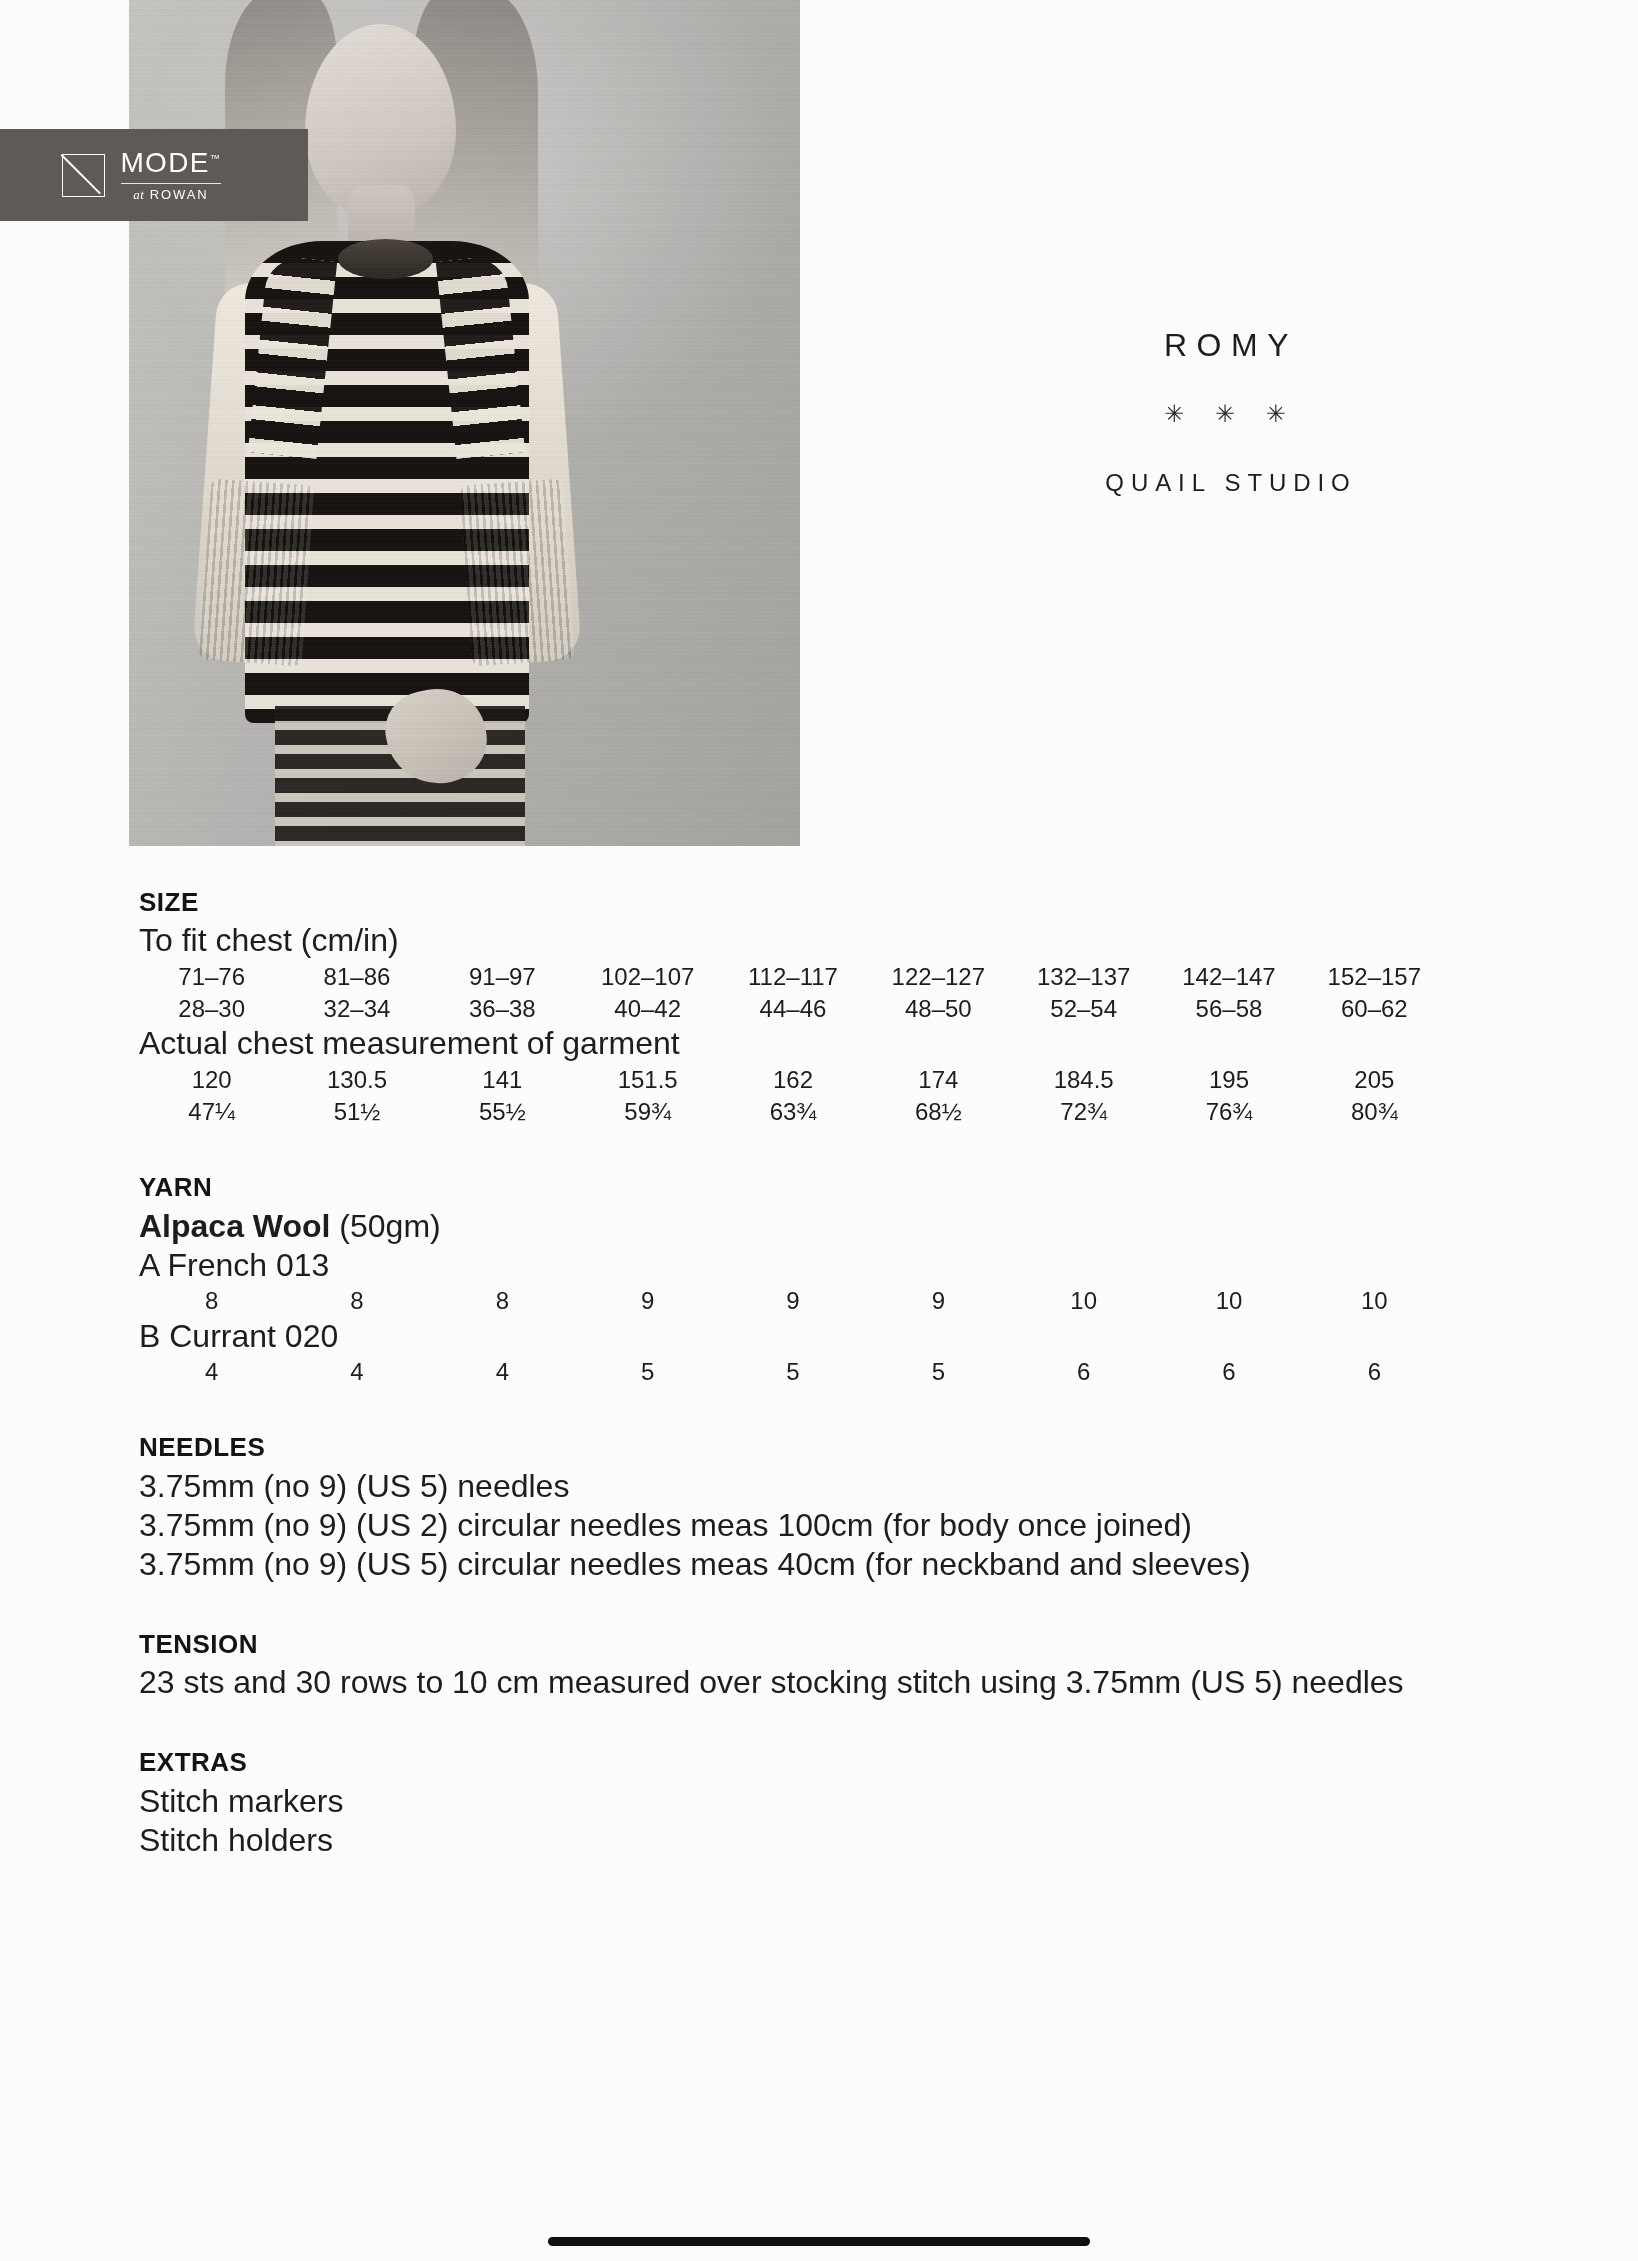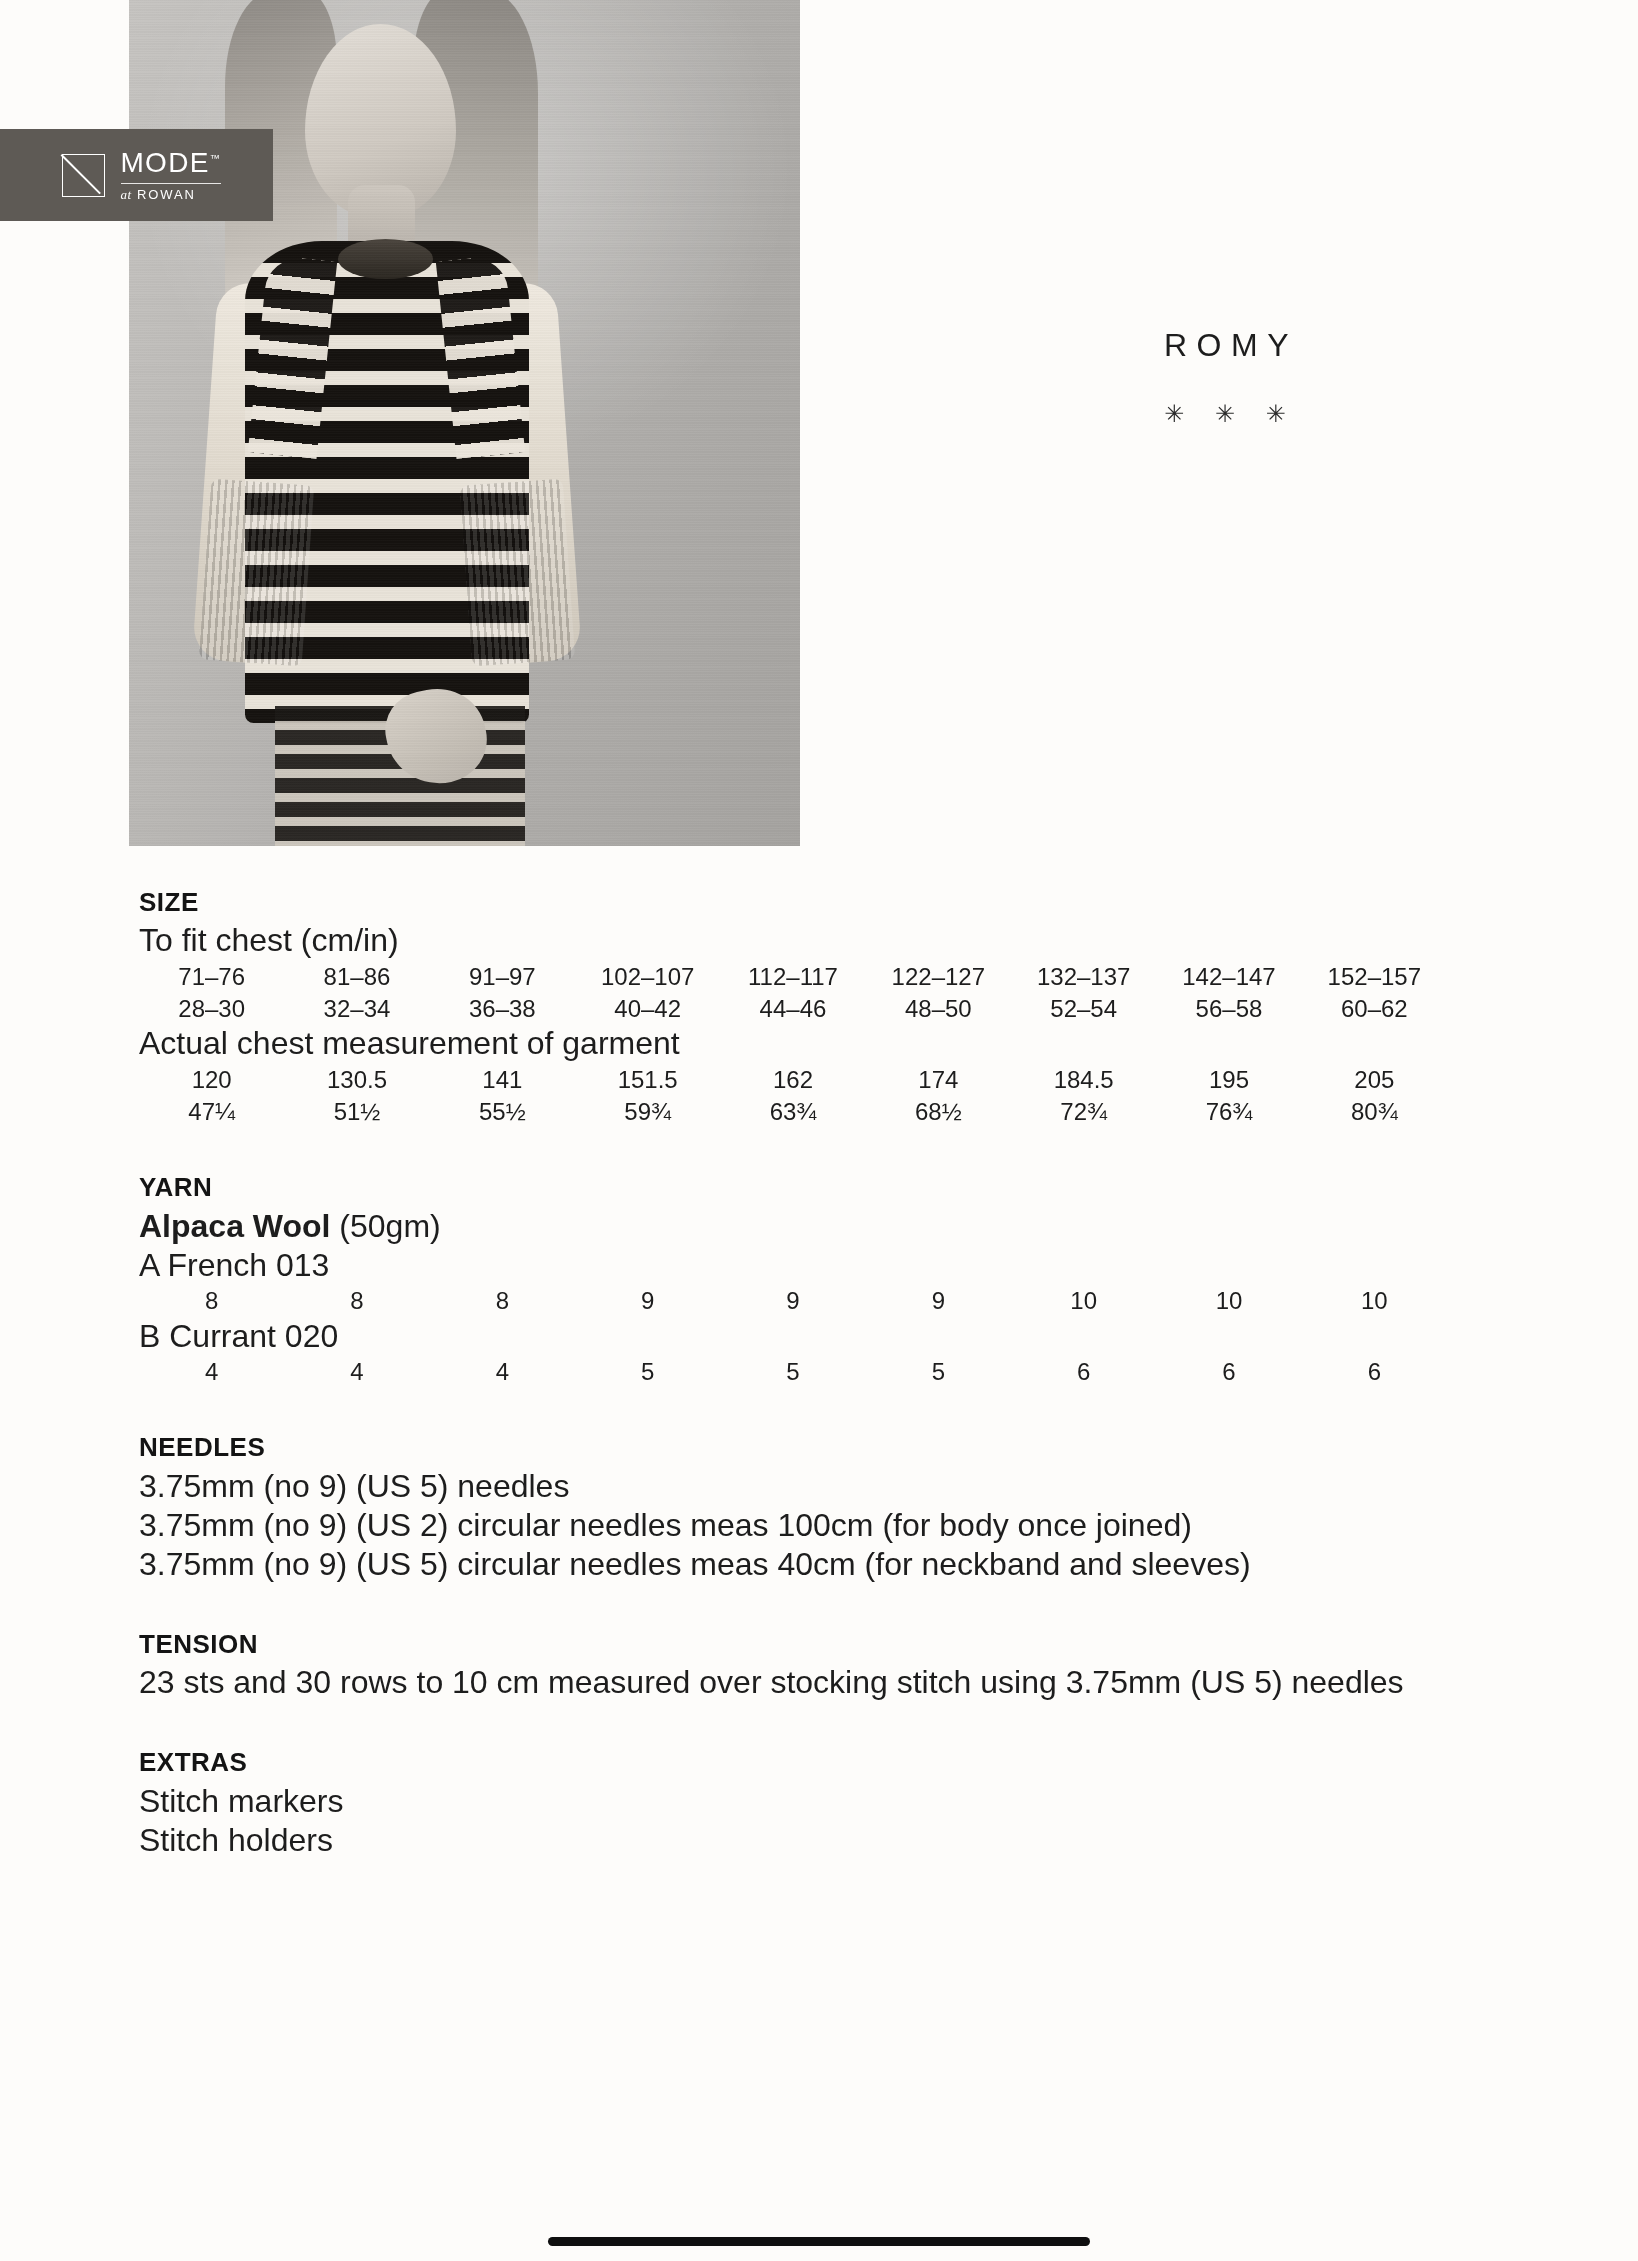--- a/index.html
+++ b/index.html
@@ -167,28 +167,29 @@
     position: absolute; inset: 0;
     background: repeating-linear-gradient(0deg, rgba(0,0,0,0.018) 0 0.9px, rgba(255,255,255,0.018) 0.9px 1.7px);
     pointer-events: none;
   }
 
   
   .logo-badge {
     position: absolute;
     left: 0;
     top: 129px;
-    width: 273px;
+    width: 308px;
     height: 92px;
     background: #5e5a55;
     display: flex;
     align-items: center;
     padding-left: 62px;
     box-sizing: border-box;
     gap: 15.5px;
+    text-align: center;
   }
   .logo-square {
     width: 41px;
     height: 41px;
     border: 1.7px solid #ffffff;
     position: relative;
     flex: 0 0 auto;
   }
   .logo-square::after {
     content: "";
@@ -331,20 +332,21 @@
     <div class="logo-square"></div>
     <div class="logo-text">
       <div class="logo-mode"><span>MODE</span><sup>™</sup></div>
       <div class="logo-rowan"><em>at</em> <span>ROWAN</span></div>
     </div>
   </div>
 
   <div class="title-block">
     <div class="doc-title">ROMY</div>
     <div class="stars">✳ ✳ ✳</div>
+    <div class="designer">QUAIL STUDIO</div>
   </div>
 </div>
 
 <div class="content">
 
   <div>
     <div class="sec-head">SIZE</div>
     <div class="line">To fit chest (cm/in)</div>
     <div class="sizes-row tight">
       <span>71–76</span>

